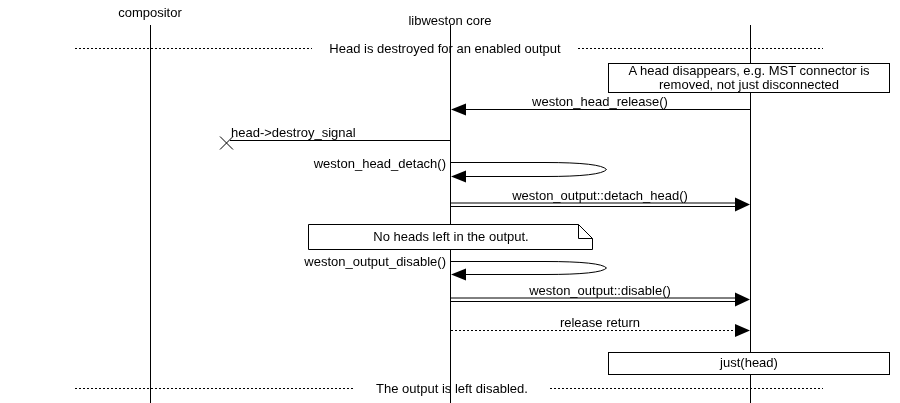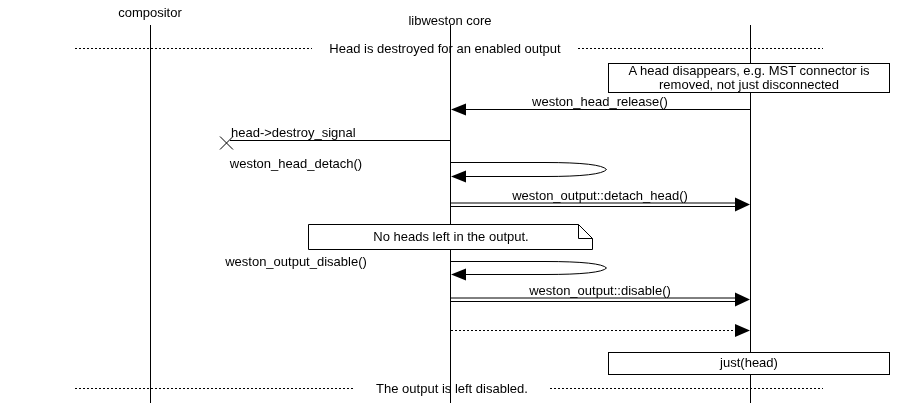--- a/index.html
+++ b/index.html
@@ -4,21 +4,21 @@
 <style>
   html,body{margin:0;padding:0;background:#fff;}
   .canvas{
     position:relative;width:900px;height:403px;background:#ffffff;
     font-family:"Liberation Sans","DejaVu Sans",sans-serif;
     font-size:13px;color:#000;overflow:hidden;
   }
   .canvas svg{position:absolute;left:0;top:0;}
   .lbl{position:absolute;line-height:14px;white-space:nowrap;}
   .ctr{text-align:center;}
-  .rgt{text-align:center;}
+  .rgt{text-align:right;}
   .note-text span{display:block;line-height:14px;}
 </style>
 </head>
 <body>
 
 <div class="canvas">
 
   <svg width="900" height="403" viewBox="0 0 900 403">
     <g stroke="#000" stroke-width="1" fill="none">
 
@@ -105,16 +105,17 @@
   <div class="lbl rgt" style="left:146px;top:157px;width:300px">weston_head_detach()</div>
 
   <div class="lbl ctr" style="left:455px;top:189px;width:290px">weston_output::detach_head()</div>
 
   <div class="lbl ctr" style="left:309px;top:230px;width:284px">No heads left in the output.</div>
 
   <div class="lbl rgt" style="left:146px;top:255px;width:300px">weston_output_disable()</div>
 
   <div class="lbl ctr" style="left:455px;top:284px;width:290px">weston_output::disable()</div>
 
+  <div class="lbl ctr" style="left:455px;top:316px;width:290px">release return</div>
 
   <div class="lbl ctr" style="left:609px;top:356px;width:280px">just(head)</div>
 
 </div>
 
 </body></html>

